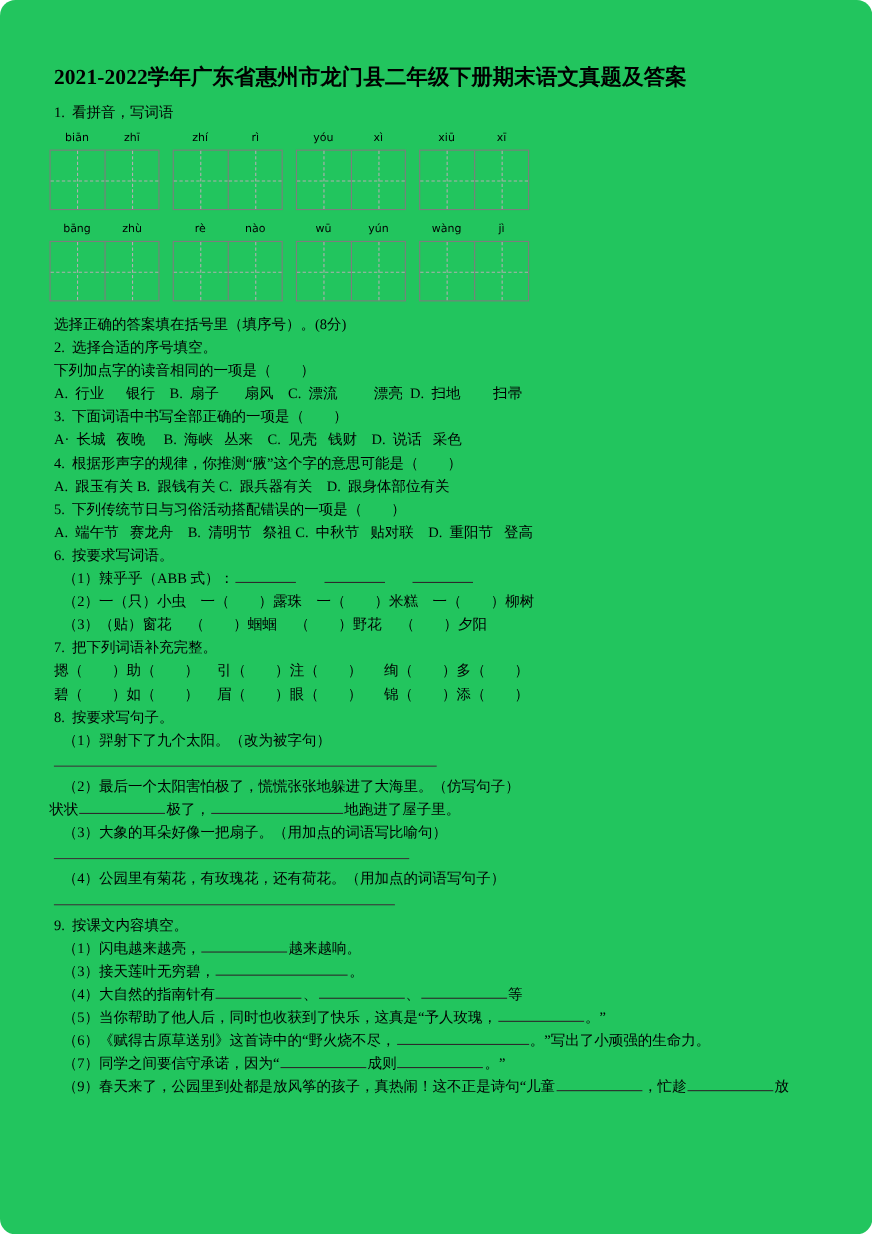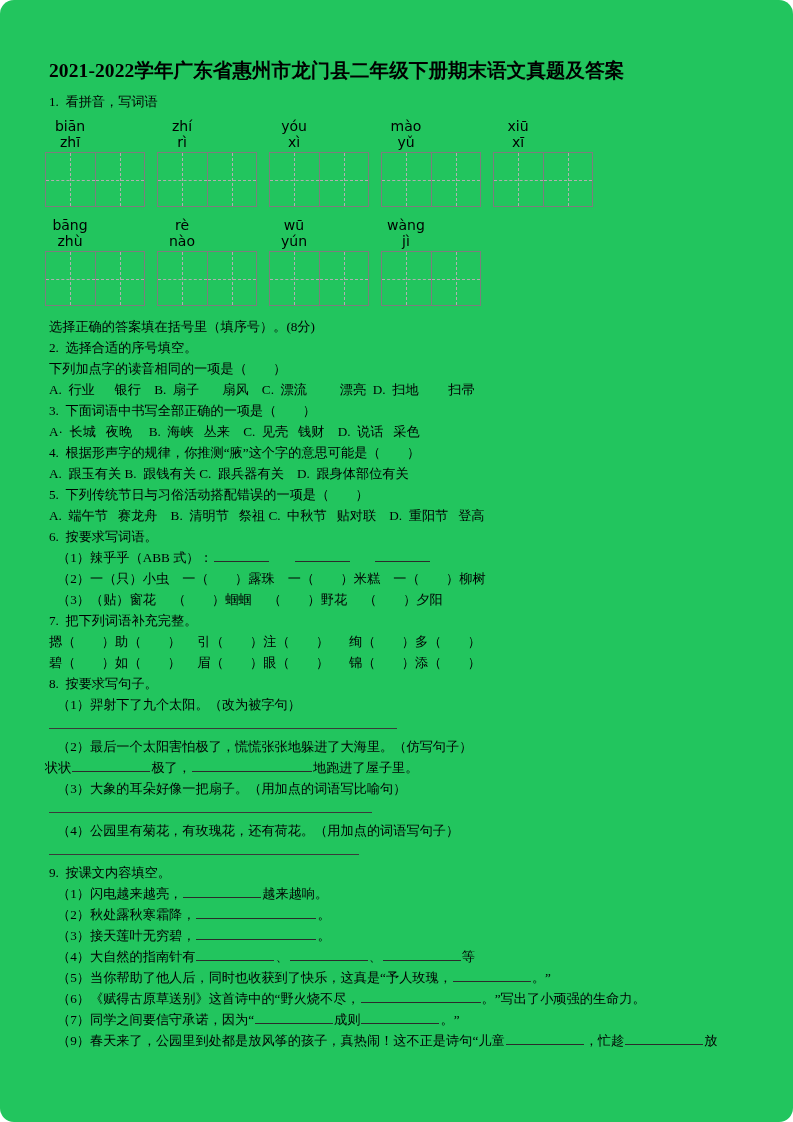--- a/index.html
+++ b/index.html
@@ -57,24 +57,23 @@
     display: flex;
     align-items: flex-end;
     margin-bottom: 10px;
   }
   .grid-cellpair {
     margin-right: 12px;
   }
   .pinyin-row {
     display: flex;
     font-family: "DejaVu Sans", "Liberation Sans", sans-serif;
-    font-size: 14px;
+    font-size: 10px;
     line-height: 16px;
     margin-bottom: 2px;
-    flex-direction: column;
   }
   .pinyin-cell {
     width: 50px;
     text-align: center;
     white-space: nowrap;
   }
   .tianzi {
     display: flex;
     border: 1px solid #7d7d7d;
     width: 100px;
@@ -157,30 +156,20 @@
           </div>
           <div class="tianzi">
             <div class="half"></div>
             <div class="half"></div>
           </div>
         </div>
         <div class="grid-cellpair">
           <div class="pinyin-row">
             <span class="pinyin-cell">yóu</span>
             <span class="pinyin-cell">xì</span>
-          </div>
-          <div class="tianzi">
-            <div class="half"></div>
-            <div class="half"></div>
-          </div>
-        </div>
-        <div class="grid-cellpair">
-          <div class="pinyin-row">
-            <span class="pinyin-cell">mào</span>
-            <span class="pinyin-cell">yǔ</span>
           </div>
           <div class="tianzi">
             <div class="half"></div>
             <div class="half"></div>
           </div>
         </div>
         <div class="grid-cellpair">
           <div class="pinyin-row">
             <span class="pinyin-cell">xiū</span>
             <span class="pinyin-cell">xī</span>
@@ -265,21 +254,20 @@
     <div class="answer-rule ar-1"></div>
     <div class="q-line indent2">（2）最后一个太阳害怕极了，慌慌张张地躲进了大海里。（仿写句子）</div>
     <div class="q-line"><span>状状</span><span class="blank b-md"></span><span>极了，</span><span class="blank b-xl"></span><span>地跑进了屋子里。</span></div>
     <div class="q-line indent2">（3）大象的耳朵好像一把扇子。（用加点的词语写比喻句）</div>
     <div class="answer-rule ar-2"></div>
     <div class="q-line indent2">（4）公园里有菊花，有玫瑰花，还有荷花。（用加点的词语写句子）</div>
     <div class="answer-rule ar-3"></div>
 
     <div class="q-line indent1">9.  按课文内容填空。</div>
     <div class="q-line indent2"><span>（1）闪电越来越亮，</span><span class="blank b-md"></span><span>越来越响。</span></div>
-    <div class="q-line indent2"><span>（2）秋处露秋寒霜降，</span><span class="blank b-xl"></span><span>。</span></div>
     <div class="q-line indent2"><span>（3）接天莲叶无穷碧，</span><span class="blank b-xl"></span><span>。</span></div>
     <div class="q-line indent2"><span>（4）大自然的指南针有</span><span class="blank b-md"></span><span>、</span><span class="blank b-md"></span><span>、</span><span class="blank b-md"></span><span>等</span></div>
     <div class="q-line indent2"><span>（5）当你帮助了他人后，同时也收获到了快乐，这真是“予人玫瑰，</span><span class="blank b-md"></span><span>。”</span></div>
     <div class="q-line indent2"><span>（6）《赋得古原草送别》这首诗中的“野火烧不尽，</span><span class="blank b-xl"></span><span>。”写出了小顽强的生命力。</span></div>
     <div class="q-line indent2"><span>（7）同学之间要信守承诺，因为“</span><span class="blank b-md"></span><span>成则</span><span class="blank b-md"></span><span>。”</span></div>
     <div class="q-line indent2"><span>（9）春天来了，公园里到处都是放风筝的孩子，真热闹！这不正是诗句“儿童</span><span class="blank b-md"></span><span>，忙趁</span><span class="blank b-md"></span><span>放</span></div>
 
   </div>
 </div>
 

